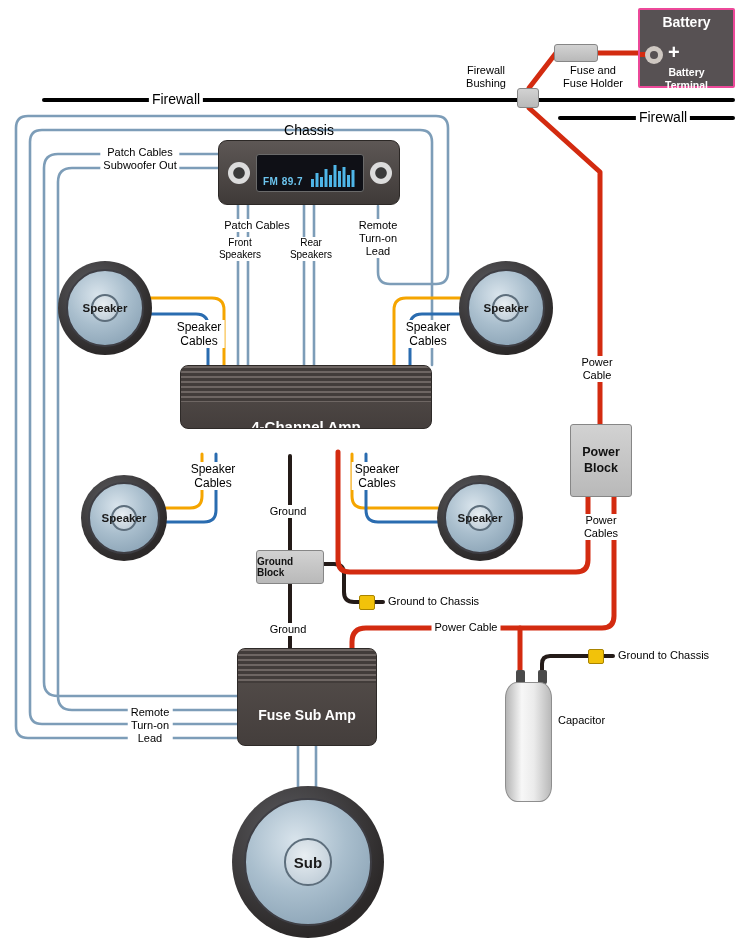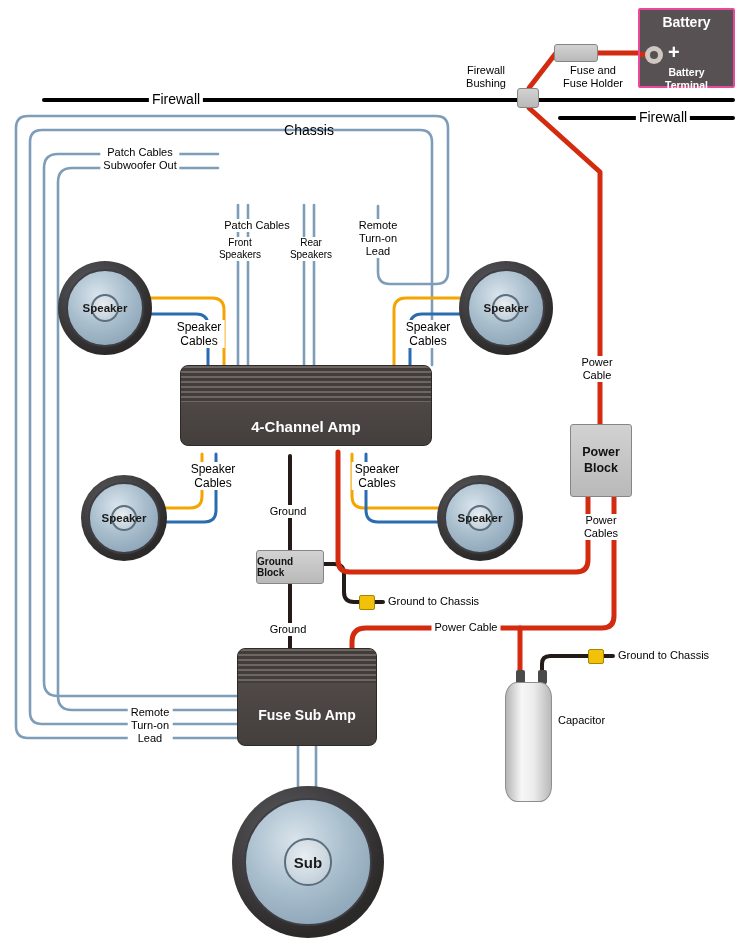--- a/index.html
+++ b/index.html
@@ -125,22 +125,43 @@
     <div class="bat-text" style="top:56px;">
       <span class="ln">Battery</span>
       <span class="ln">Terminal</span>
     </div>
   </div>
 
   <div class="comp gray" style="left:554px;top:44px;width:44px;height:18px;"></div>
 
   <div class="comp gray" style="left:517px;top:88px;width:22px;height:20px;"></div>
 
-
-  <div class="comp amp" style="left:180px;top:365px;width:252px;height:81px;">
+  <div class="comp receiver" style="left:218px;top:140px;width:182px;height:65px;">
+    <div class="knob" style="left:9px;top:21px;"></div>
+    <div class="knob" style="left:351px;left:151px;top:21px;"></div>
+    <div class="display" style="left:37px;top:13px;width:108px;height:38px;">
+      <span class="freq">FM 89.7</span>
+      <svg width="46" height="24">
+        <g fill="#4fb6e8">
+          <rect x="0" y="16" width="3" height="8"></rect>
+            <rect x="4.5" y="10" width="3" height="14"></rect>
+          <rect x="9" y="14" width="3" height="10"></rect>
+            <rect x="13.5" y="6" width="3" height="18"></rect>
+          <rect x="18" y="12" width="3" height="12"></rect>
+            <rect x="22.5" y="2" width="3" height="22"></rect>
+          <rect x="27" y="8" width="3" height="16"></rect>
+            <rect x="31.5" y="4" width="3" height="20"></rect>
+          <rect x="36" y="12" width="3" height="12"></rect>
+            <rect x="40.5" y="7" width="3" height="17"></rect>
+        </g>
+      </svg>
+    </div>
+  </div>
+
+  <div class="comp amp" style="left:180px;top:365px;width:252px;height:64px;">
     <div class="fins" style="height:36px;"></div>
     <div class="amp-title" style="top:52px;font-size:15px;">4-Channel Amp</div>
   </div>
 
   <div class="comp gray" style="left:570px;top:424px;width:62px;height:73px;font-size:12.5px;line-height:1.25;">
     <span class="ln">Power</span>
     <span class="ln">Block</span>
   </div>
 
   <div class="comp gray" style="left:256px;top:550px;width:68px;height:34px;font-size:10px;">

